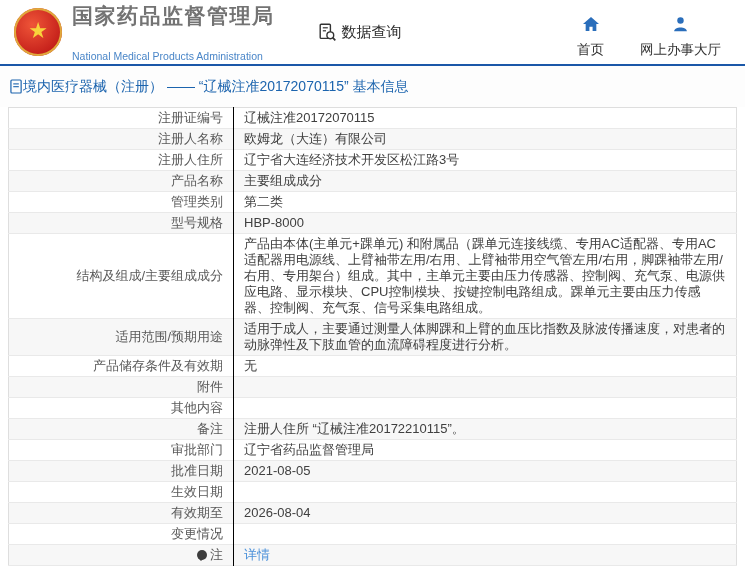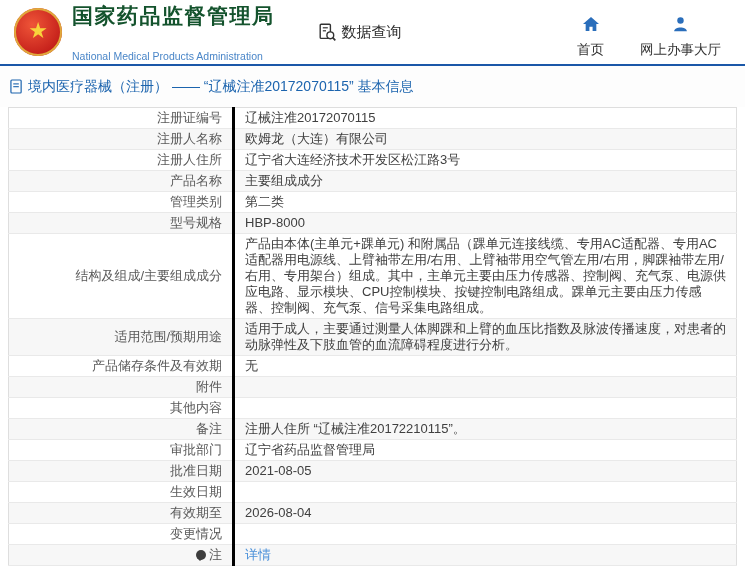--- a/index.html
+++ b/index.html
@@ -8,42 +8,42 @@
 
   
   .header { display:flex; align-items:center; height:66px; padding:0 24px 0 14px;
             border-bottom:2px solid #1a57a8; background:#fff; }
   .brand { display:flex; align-items:center; gap:10px; }
   .emblem { width:48px; height:48px; border-radius:50%; flex:0 0 48px;
             background:radial-gradient(circle at 38% 35%, #ef5538, #c41f1a 72%);
             box-shadow:inset 0 0 0 2px #e0a93c; display:flex; align-items:center; justify-content:center; }
   .emblem .star { color:#f8d33c; font-size:22px; line-height:1; margin-top:-3px; }
   .brand-text { display:flex; flex-direction:column; }
-  .brand-cn { font-size:21px; font-weight:bold; color:#14532d; letter-spacing:1.5px; }
+  .brand-cn { font-size:21px; font-weight:bold; color:#737373; letter-spacing:1.5px; }
   .brand-en { font-size:10.5px; color:#4a86c8; margin-top:20px; }
 
   .menu-dataquery { display:flex; align-items:center; gap:5px; margin-left:42px;
                     font-size:15px; color:#2b2b2b; cursor:pointer; }
 
   .right-nav { margin-left:auto; display:flex; gap:36px; }
   .nav-item { display:flex; flex-direction:column; align-items:center; gap:9px;
               font-size:13.5px; color:#333; cursor:pointer; margin-top:10px; }
 
   
-  .crumbbar { height:41px; display:flex; align-items:center; gap:5px; padding-left:10px;
+  .crumbbar { height:41px; display:flex; align-items:center; padding-left:10px;
               background:#fdfdfd; }
   .crumb-title { font-size:14px; color:#1c64ae; }
 
   
   .table-wrap { margin:0 8px; }
   table.info { width:729px; border-collapse:collapse; border:1px solid #dedede; table-layout:fixed; }
   table.info tr { border-bottom:1px solid #e9e9e9; }
   table.info tr:nth-child(even) { background:#f7f7f7; }
   table.info td { font-size:13px; line-height:16px; padding:2px 10px; vertical-align:middle; height:18px; }
-  td.label { width:225px; text-align:right; color:#595959; border-right:3px solid #000000;
+  td.label { width:225px; text-align:right; color:#595959; border-right:1px solid #000000;
              padding-right:12px; }
   td.value { color:#404040; word-break:break-all; }
   a.detail-link { color:#4a90d9; text-decoration:none; cursor:pointer; }
 
   .note-icon { display:inline-block; width:10px; height:10px; background:#3d3d3d;
                border-radius:50%; position:relative; margin-right:3px; vertical-align:-1px; }
   .note-icon::after { content:""; position:absolute; bottom:-4px; left:1px;
                       border:3px solid transparent; border-top-color:#3d3d3d; }
 
   svg { display:block; }

